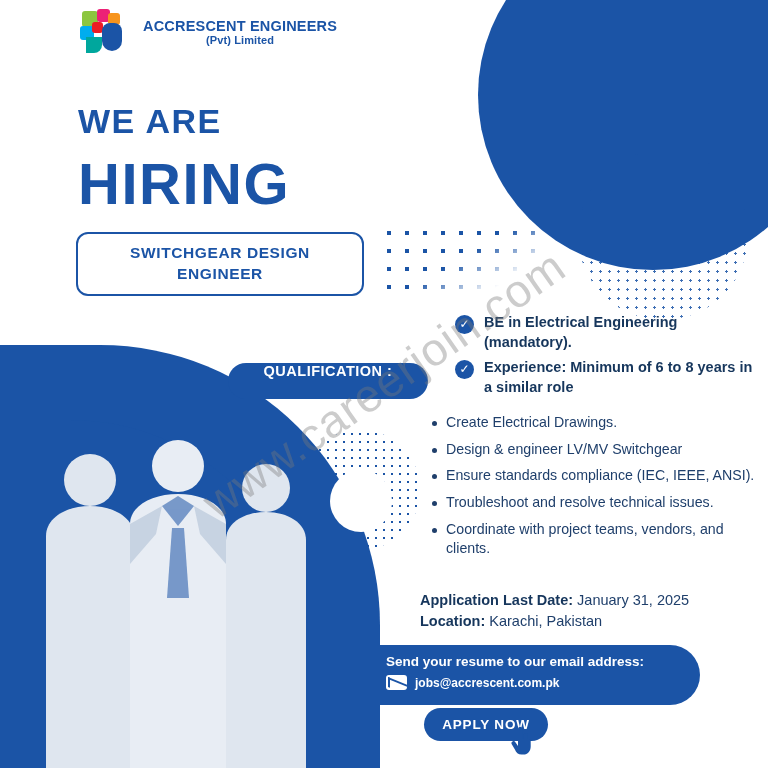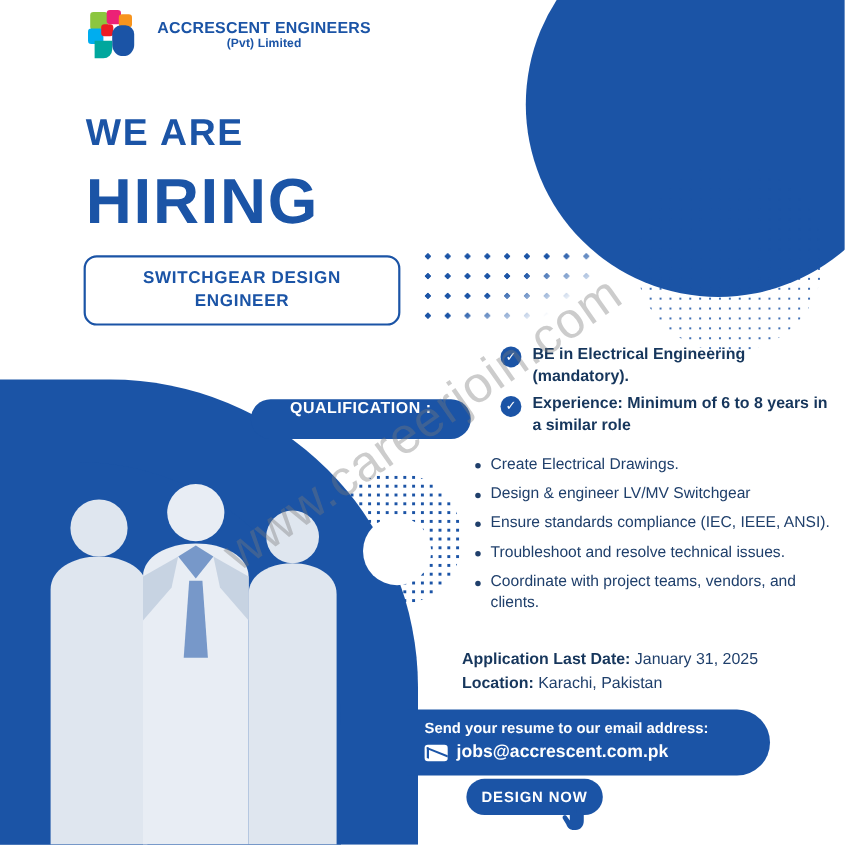--- a/index.html
+++ b/index.html
@@ -188,21 +188,21 @@
     background: #ffffff; position: relative;
   }
   .mail-icon::before {
     content: ""; position: absolute; left: 2px; top: 2px;
     width: 17px; height: 8px;
     border-top: 2px solid #1B54A6;
     border-left: 2px solid #1B54A6;
     transform: skewY(22deg);
     transform-origin: left top;
   }
-  .email-addr { font-size: 16px; font-weight: 600; }
+  .email-addr { font-size: 12px; font-weight: 600; }
 
   
   .apply-btn {
     position: absolute; left: 424px; top: 708px;
     width: 124px; height: 33px;
     background: #1B54A6; border-radius: 17px;
     display: flex; align-items: center; justify-content: center;
   }
   .apply-btn span {
     color: #fff; font-size: 13.5px; font-weight: 700; letter-spacing: .8px;
@@ -341,21 +341,21 @@
 
   <div class="email-bar">
     <div class="lbl">Send your resume to our email address:</div>
     <div class="email-row">
       <div class="mail-icon"></div>
       <div class="email-addr">jobs@accrescent.com.pk</div>
     </div>
   </div>
 
   <div class="apply-btn">
-    <span>DESIGN NOW</span>
+    <span>APPLY NOW</span>
   </div>
   <svg class="cursor-icon" viewBox="0 0 24 30">
     <path d="M8 3c0-1.3 1-2.3 2.2-2.3S12.5 1.7 12.5 3v10h1.3V9.3c0-1.1.9-2 2-2s2 .9 2 2V13h1.1c1 0 1.8.8 1.8 1.8v5.6c0 4.4-3 8.2-7.2 8.2h-2c-3.2 0-5.6-2-6.6-5L1.6 18c-.5-1.2.1-2.4 1.3-2.8 1-.3 2 .1 2.5 1L8 20V3z" fill="#1B54A6"></path>
   </svg>
 
   <div class="watermark">
     <span>www.careerjoin.com</span>
   </div>
 
 </div>

